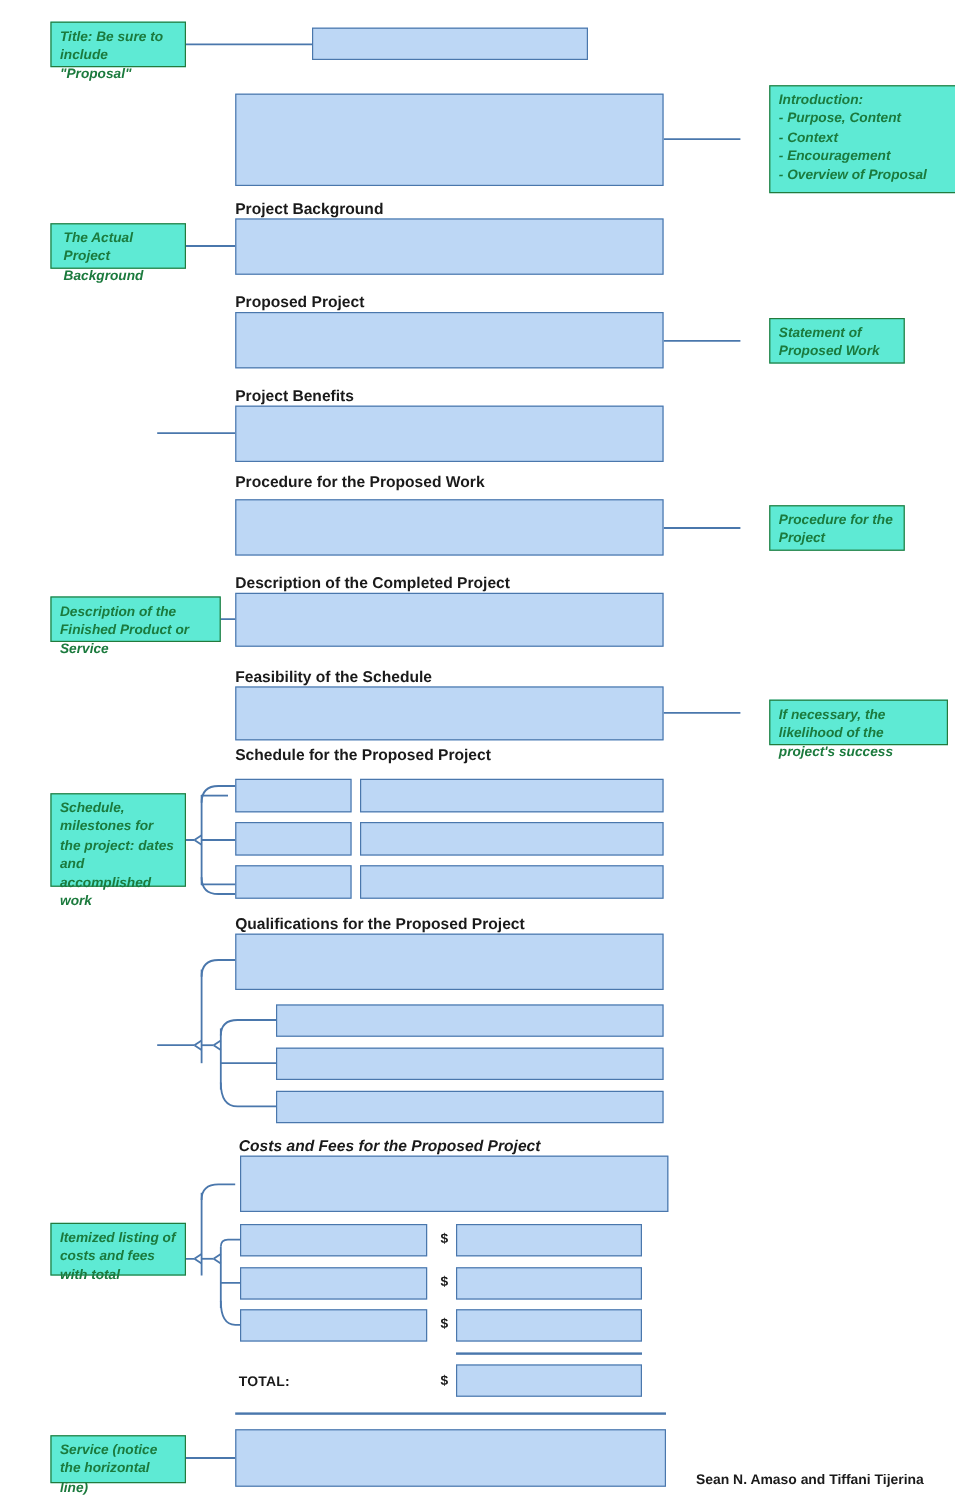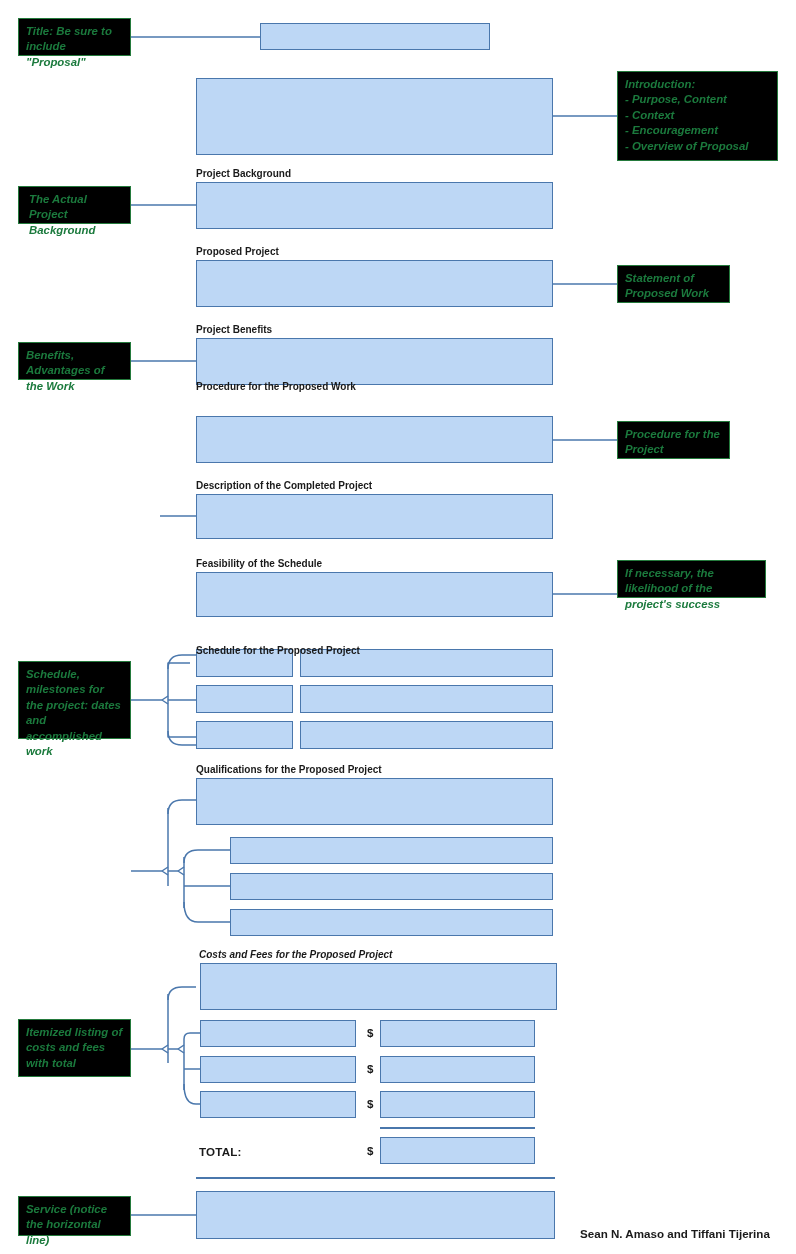--- a/index.html
+++ b/index.html
@@ -8,44 +8,45 @@
     width:796px;height:1254px;position:relative;overflow:hidden;
     -webkit-font-smoothing:antialiased;
   }
   #canvas{position:absolute;left:0;top:0;width:796px;height:1254px;}
   svg.connectors{position:absolute;left:0;top:0;width:796px;height:1254px;pointer-events:none;}
 
   .note{
     position:absolute;
     box-sizing:border-box;
     border:1.6px solid #247a3c;
-    background:#000000;
+    background:#5eead4;
     color:#1b7a3d;
     font-weight:bold;
     font-style:italic;
     font-size:11.4px;
     line-height:15.4px;
     padding:5px 6px 5px 7px;
     white-space:pre-line;
     z-index:3;
+    margin-left:24px;
   }
 
   .bbox{
     position:absolute;
     box-sizing:border-box;
     background:#bdd7f5;
     border:1.5px solid #4a77ac;
     z-index:2;
   }
 
   .heading{
     position:absolute;
     color:#1a1a1a;
     font-weight:bold;
-    font-size:10px;
+    font-size:13px;
     line-height:13px;
     white-space:nowrap;
     z-index:3;
   }
 
   .dollar{
     position:absolute;
     color:#1a1a1a;
     font-weight:bold;
     font-size:11.5px;
@@ -146,57 +147,57 @@
   <div class="note" style="left:617px;top:71px;width:161px;height:90px;">Introduction:
 - Purpose, Content
 - Context
 - Encouragement
 - Overview of Proposal</div>
 
   <div class="note" style="left:18px;top:186px;width:113px;height:38px;padding-left:10px;">The Actual Project Background</div>
 
   <div class="note" style="left:617px;top:265px;width:113px;height:38px;">Statement of Proposed Work</div>
 
-  <div class="note" style="left:18px;top:342px;width:113px;height:38px;">Benefits, Advantages of the Work</div>
 
   <div class="note" style="left:617px;top:421px;width:113px;height:38px;">Procedure for the Project</div>
 
-
-  <div class="note" style="left:617px;top:560px;width:149px;height:38px;">If necessary, the likelihood of the project's success</div>
+  <div class="note" style="left:18px;top:497px;width:142px;height:38px;">Description of the Finished Product or Service</div>
+
+  <div class="note" style="left:617px;top:583px;width:149px;height:38px;">If necessary, the likelihood of the project's success</div>
 
   <div class="note" style="left:18px;top:661px;width:113px;height:78px;">Schedule, milestones for the project: dates and accomplished work</div>
 
 
-  <div class="note" style="left:18px;top:1019px;width:113px;height:58px;">Itemized listing of costs and fees with total</div>
+  <div class="note" style="left:18px;top:1019px;width:113px;height:44px;">Itemized listing of costs and fees with total</div>
 
   <div class="note" style="left:18px;top:1196px;width:113px;height:40px;">Service (notice the horizontal line)</div>
 
   <div class="bbox" style="left:260px;top:23px;width:230px;height:27px;"></div>
 
   <div class="bbox" style="left:196px;top:78px;width:357px;height:77px;"></div>
 
   <div class="heading" style="left:196px;top:167px;">Project Background</div>
   <div class="bbox" style="left:196px;top:182px;width:357px;height:47px;"></div>
 
   <div class="heading" style="left:196px;top:245px;">Proposed Project</div>
   <div class="bbox" style="left:196px;top:260px;width:357px;height:47px;"></div>
 
   <div class="heading" style="left:196px;top:323px;">Project Benefits</div>
   <div class="bbox" style="left:196px;top:338px;width:357px;height:47px;"></div>
 
-  <div class="heading" style="left:196px;top:380px;">Procedure for the Proposed Work</div>
+  <div class="heading" style="left:196px;top:395px;">Procedure for the Proposed Work</div>
   <div class="bbox" style="left:196px;top:416px;width:357px;height:47px;"></div>
 
   <div class="heading" style="left:196px;top:479px;text-align:center;">Description of the Completed Project</div>
   <div class="bbox" style="left:196px;top:494px;width:357px;height:45px;"></div>
 
   <div class="heading" style="left:196px;top:557px;">Feasibility of the Schedule</div>
   <div class="bbox" style="left:196px;top:572px;width:357px;height:45px;"></div>
 
-  <div class="heading" style="left:196px;top:644px;">Schedule for the Proposed Project</div>
+  <div class="heading" style="left:196px;top:622px;">Schedule for the Proposed Project</div>
   <div class="bbox" style="left:196px;top:649px;width:97px;height:28px;"></div>
   <div class="bbox" style="left:300px;top:649px;width:253px;height:28px;"></div>
   <div class="bbox" style="left:196px;top:685px;width:97px;height:28px;"></div>
   <div class="bbox" style="left:300px;top:685px;width:253px;height:28px;"></div>
   <div class="bbox" style="left:196px;top:721px;width:97px;height:28px;"></div>
   <div class="bbox" style="left:300px;top:721px;width:253px;height:28px;"></div>
 
   <div class="heading" style="left:196px;top:763px;">Qualifications for the Proposed Project</div>
   <div class="bbox" style="left:196px;top:778px;width:357px;height:47px;"></div>
   <div class="bbox" style="left:230px;top:837px;width:323px;height:27px;"></div>

